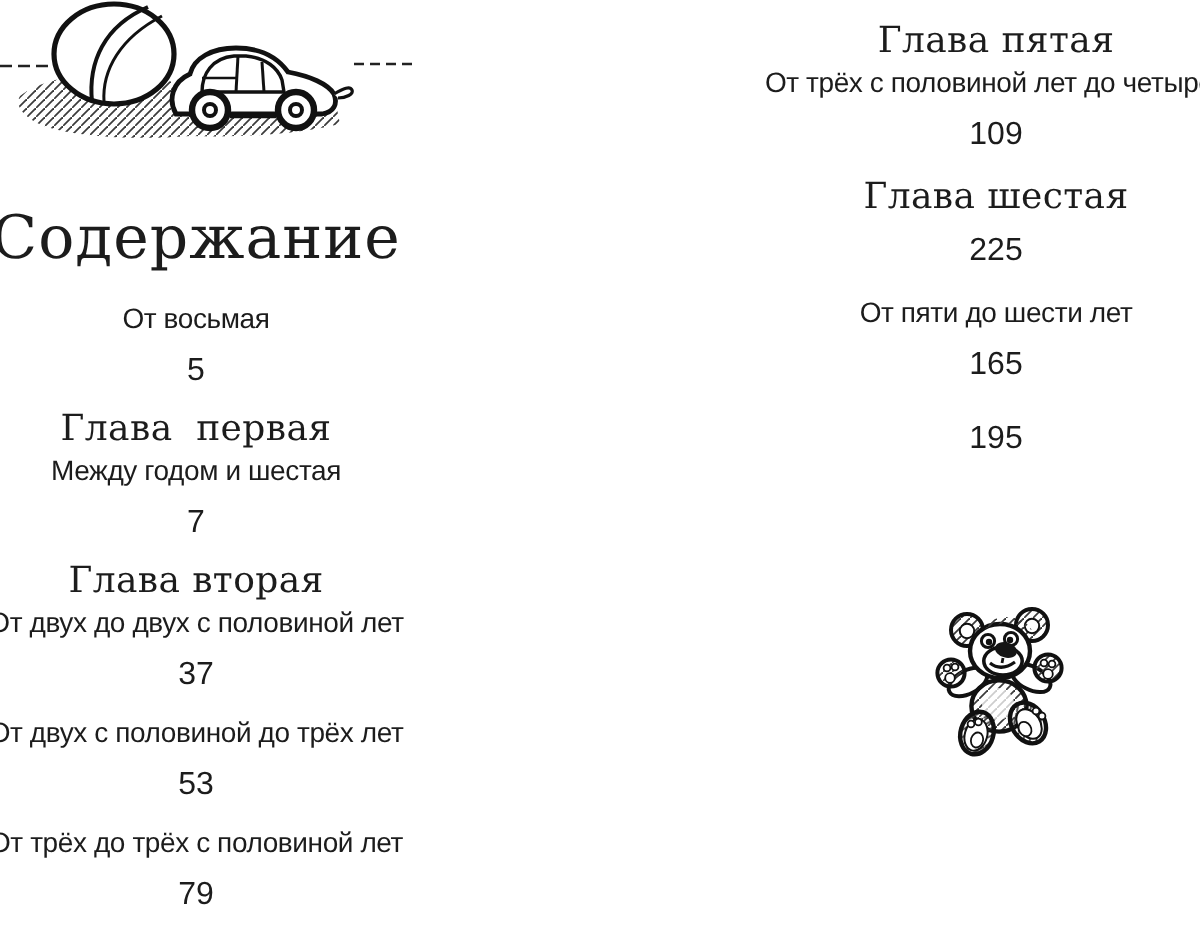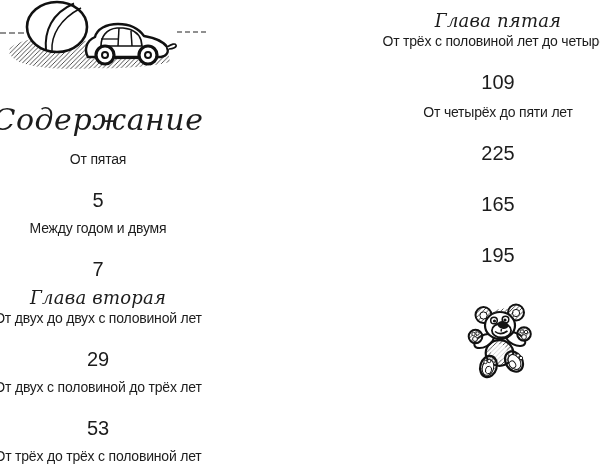--- a/index.html
+++ b/index.html
@@ -6,21 +6,20 @@
   body {
     width: 600px; height: 469px; overflow: hidden;
     background: #ffffff;
     font-family: "Liberation Sans", sans-serif;
     color: #1c1c1c;
   }
   .canvas { position: relative; width: 600px; height: 469px; background: #fff; }
 
   .script {
     font-family: "DejaVu Serif", serif;
-    font-style: italic;
     font-weight: normal;
   }
 
   .illu-topleft { position: absolute; left: 0; top: 0; width: 210px; height: 80px; }
   .illu-bear    { position: absolute; left: 458px; top: 300px; width: 84px; height: 84px; }
 
   .col {
     position: absolute;
     display: flex; flex-direction: column; align-items: center;
     text-align: center;
@@ -37,21 +36,21 @@
   .entry { display: flex; flex-direction: column; align-items: center; }
   .entry .head {
     font-size: 18px; line-height: 21px;
     white-space: pre; letter-spacing: 0.2px;
   }
   .entry .sub {
     font-size: 14px; line-height: 20px;
     letter-spacing: -0.2px; white-space: nowrap;
   }
   .entry .num {
-    font-size: 20px; line-height: 18px; margin-top: 22px;
+    font-size: 16px; line-height: 18px; margin-top: 8px;
   }
 </style>
 </head>
 <body>
 
 <div class="canvas">
 
   <svg class="illu-topleft" viewBox="0 0 210 80" aria-hidden="true">
     <defs>
       <pattern id="hatch" width="4.5" height="4.5" patternUnits="userSpaceOnUse">
@@ -82,33 +81,34 @@
     <circle cx="105" cy="55" r="9" fill="#fff" stroke="#111" stroke-width="3.2"></circle>
     <circle cx="105" cy="55" r="3" fill="#fff" stroke="#111" stroke-width="2"></circle>
     <circle cx="148" cy="55" r="9" fill="#fff" stroke="#111" stroke-width="3.2"></circle>
     <circle cx="148" cy="55" r="3" fill="#fff" stroke="#111" stroke-width="2"></circle>
   </svg>
 
   <div class="col col-left">
     <h1 class="page-title script">Содержание</h1>
 
     <div class="entry">
-      <div class="sub">От пятая</div>
+      <div class="sub">От восьмая</div>
       <div class="num">5</div>
     </div>
 
     <div class="entry">
-      <div class="sub">Между годом и двумя</div>
+      <div class="head script">Глава  первая</div>
+      <div class="sub">Между годом и шестая</div>
       <div class="num">7</div>
     </div>
 
     <div class="entry">
       <div class="head script">Глава вторая</div>
       <div class="sub">От двух до двух с половиной лет</div>
-      <div class="num">29</div>
+      <div class="num">37</div>
     </div>
 
     <div class="entry">
       <div class="sub">От двух с половиной до трёх лет</div>
       <div class="num">53</div>
     </div>
 
     <div class="entry">
       <div class="sub">От трёх до трёх с половиной лет</div>
       <div class="num">79</div>
@@ -116,25 +116,26 @@
   </div>
 
   <div class="col col-right">
     <div class="entry">
       <div class="head script">Глава пятая</div>
       <div class="sub">От трёх с половиной лет до четырёх</div>
       <div class="num">109</div>
     </div>
 
     <div class="entry">
-      <div class="sub">От четырёх до пяти лет</div>
+      <div class="head script">Глава шестая</div>
       <div class="num">225</div>
     </div>
 
     <div class="entry">
+      <div class="sub">От пяти до шести лет</div>
       <div class="num">165</div>
     </div>
 
     <div class="entry">
       <div class="num">195</div>
     </div>
   </div>
 
   <svg class="illu-bear" viewBox="0 0 84 84" aria-hidden="true">
 

